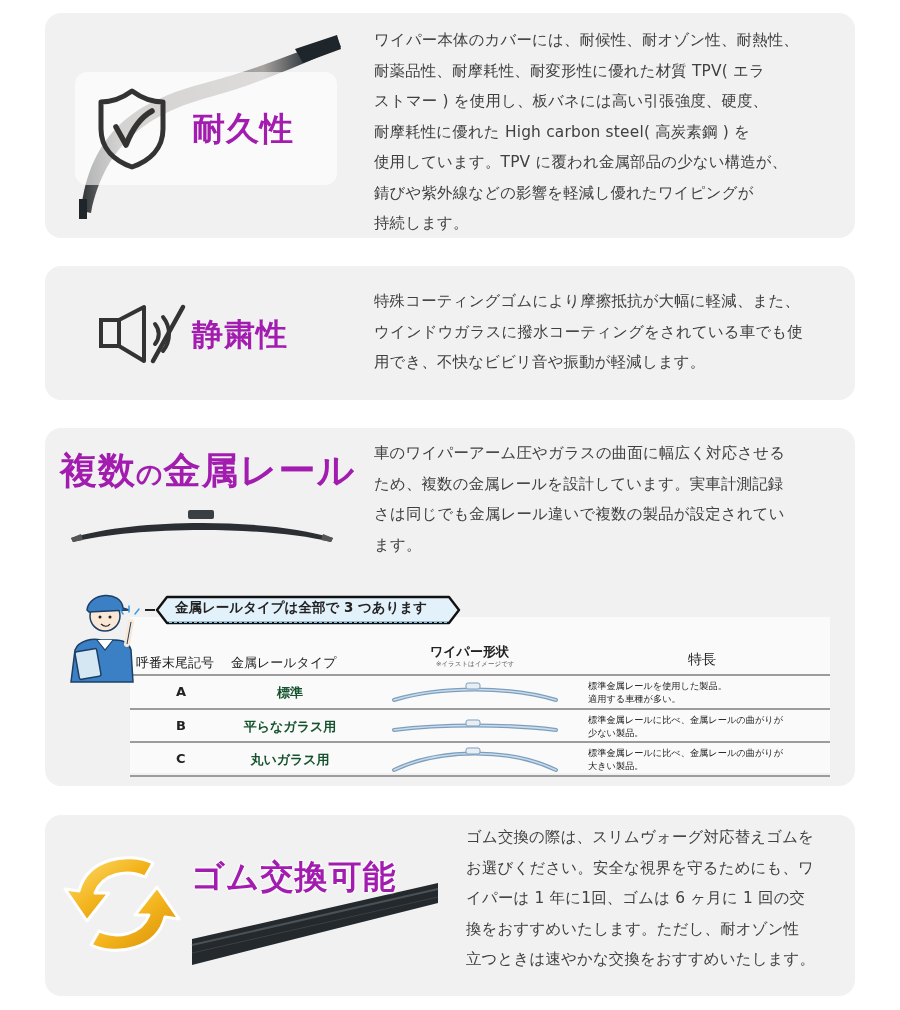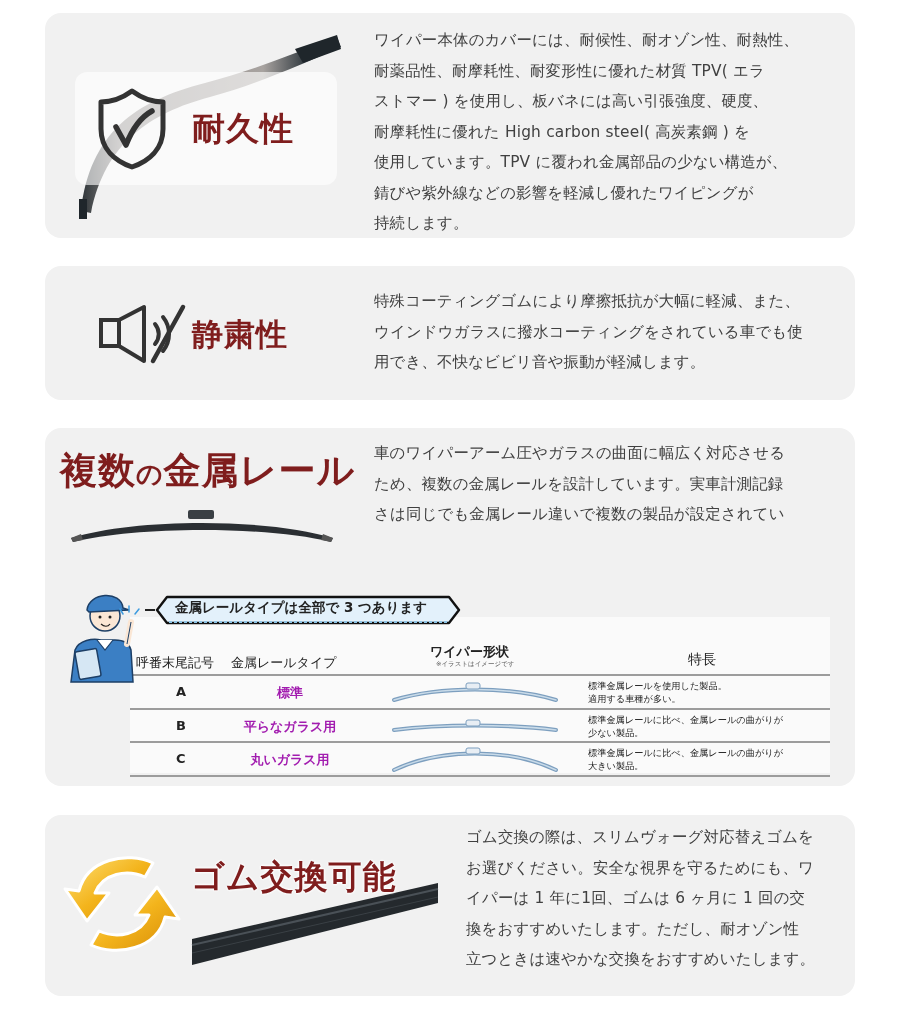--- a/index.html
+++ b/index.html
@@ -8,21 +8,21 @@
 
   .card { position: absolute; left: 45px; width: 810px; background: #f1f1f1; border-radius: 16px; }
   .card1 { top: 13px; height: 225px; }
   .card2 { top: 266px; height: 134px; }
   .card3 { top: 428px; height: 358px; }
   .card4 { top: 815px; height: 181px; }
 
   .desc { position: absolute; font-size: 15.4px; line-height: 30.5px; color: #404040; letter-spacing: 0.2px; }
   .desc span { display: block; white-space: nowrap; }
 
-  .heading { position: absolute; font-weight: bold; color: #7f1d1d; white-space: nowrap; }
+  .heading { position: absolute; font-weight: bold; color: #a21caf; white-space: nowrap; }
 
   
   .c1-blade { position: absolute; left: 0; top: 0; }
   .c1-plate { position: absolute; left: 30px; top: 59px; width: 262px; height: 113px; background: rgba(255,255,255,0.62); border-radius: 12px; }
   .c1-shield { position: absolute; left: 52px; top: 74px; }
   .c1-heading { left: 147px; top: 94px; font-size: 33px; letter-spacing: 1px; }
   .c1-desc { left: 329px; top: 12px; }
 
   
   .c2-icon { position: absolute; left: 52px; top: 37px; }
@@ -44,21 +44,21 @@
   .rt-head { position: absolute; top: 0; left: 0; width: 700px; height: 57px; }
   .rt-h { position: absolute; font-size: 13px; color: #222; white-space: nowrap; }
   .rt-h1 { left: 6px; top: 37px; }
   .rt-h2 { left: 101px; top: 37px; }
   .rt-h3 { left: 300px; top: 26px; font-weight: bold; font-size: 13px; }
   .rt-h3note { left: 306px; top: 43px; font-size: 6.5px; color: #555; }
   .rt-h4 { left: 558px; top: 34px; font-size: 14px; }
   .rt-line { position: absolute; left: 0; width: 700px; height: 2px; background: #9c9c9c; }
   .rt-row { position: absolute; left: 0; width: 700px; height: 32px; }
   .rt-code { position: absolute; left: 46px; top: 8px; font-size: 13px; font-weight: bold; color: #222; }
-  .rt-type { position: absolute; left: 100px; width: 120px; text-align: center; top: 8px; font-size: 13px; font-weight: bold; color: #a21caf; white-space: nowrap; }
+  .rt-type { position: absolute; left: 100px; width: 120px; text-align: center; top: 8px; font-size: 13px; font-weight: bold; color: #14532d; white-space: nowrap; }
   .rt-shape { position: absolute; left: 260px; top: 2px; }
   .rt-feat { position: absolute; left: 458px; top: 3px; font-size: 9.2px; line-height: 13px; color: #222; }
   .rt-feat span { display: block; white-space: nowrap; }
 
   
   .c4-arrows { position: absolute; left: 12px; top: 34px; }
   .c4-rubber { position: absolute; left: 145px; top: 64px; }
   .c4-heading { left: 146px; top: 40px; font-size: 33px; letter-spacing: 1px; text-shadow: 0 0 3px #fff, 0 0 3px #fff, 0 0 3px #fff; }
   .c4-desc { left: 421px; top: 7px; }
 </style>
@@ -120,20 +120,21 @@
   <svg class="c3-blade" width="270" height="50" viewBox="0 0 270 50">
     <path d="M4 38 C 70 18, 200 18, 266 38 L 264 42 C 200 26, 70 26, 6 42 Z" fill="#2b2f33"></path>
     <rect x="121" y="10" width="26" height="9" rx="2" fill="#3a3f44"></rect>
     <path d="M4 38 L 14 34 L 16 40 L 6 42 Z" fill="#555"></path>
     <path d="M266 38 L 256 34 L 254 40 L 264 42 Z" fill="#555"></path>
   </svg>
   <div class="desc c3-desc">
     <span>車のワイパーアーム圧やガラスの曲面に幅広く対応させる</span>
     <span>ため、複数の金属レールを設計しています。実車計測記録</span>
     <span>さは同じでも金属レール違いで複数の製品が設定されてい</span>
+    <span>ます。</span>
   </div>
 
   <div class="rail-table">
     <div class="rt-head">
       <div class="rt-h rt-h1">呼番末尾記号</div>
       <div class="rt-h rt-h2">金属レールタイプ</div>
       <div class="rt-h rt-h3">ワイパー形状</div>
       <div class="rt-h rt-h3note">※イラストはイメージです</div>
       <div class="rt-h rt-h4">特長</div>
     </div>

